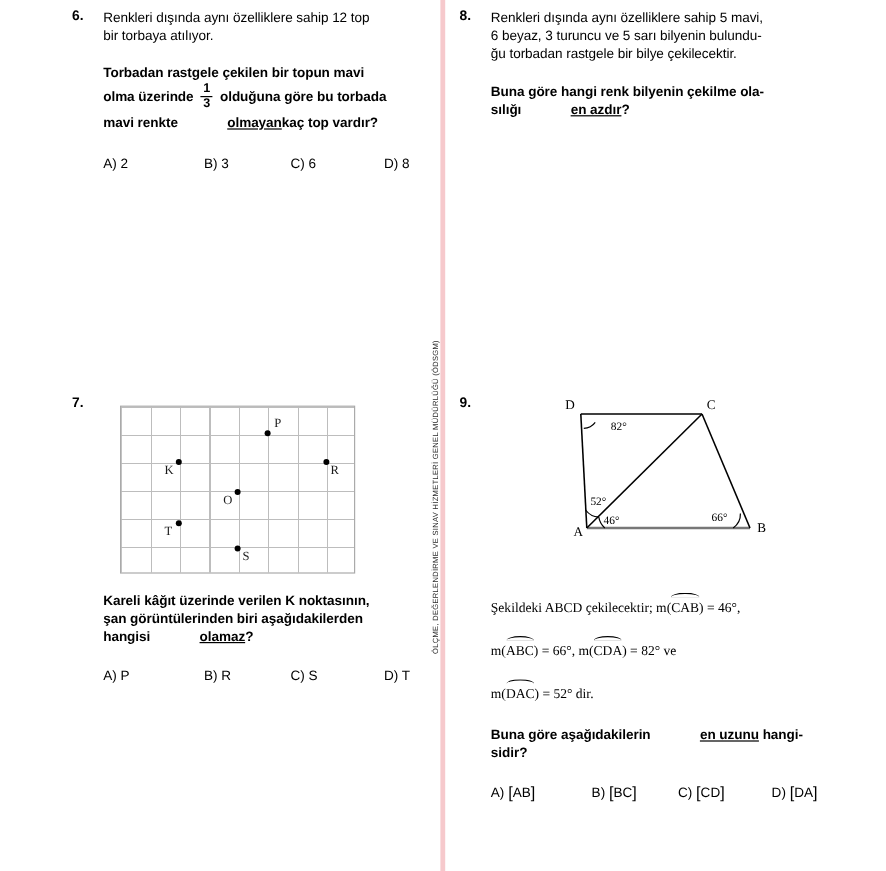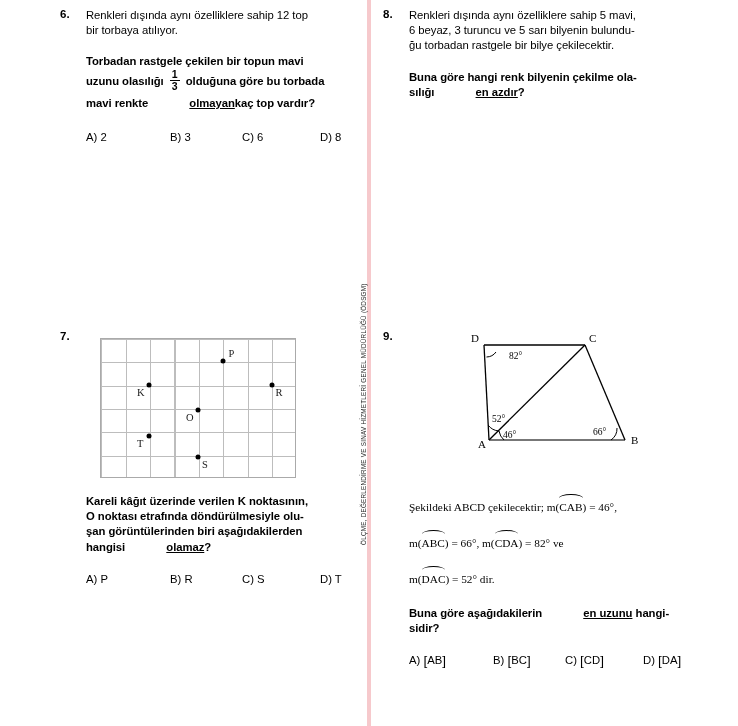--- a/index.html
+++ b/index.html
@@ -161,21 +161,21 @@
     <div class="qnum">6.</div>
     <div class="qbody">
       <div class="stem">
         <div>Renkleri dışında aynı özelliklere sahip 12 top</div>
         <div>bir torbaya atılıyor.</div>
       </div>
       <div class="spacer-md"></div>
       <div class="stem bold">
         <div>Torbadan rastgele çekilen bir topun mavi</div>
         <div style="line-height:22px;">
-          <span>uzunu olasılığı</span>
+          <span>olma üzerinde</span>
           <span class="frac">
             <span class="num">1</span>
             <span class="den">3</span>
           </span>
           <span>olduğuna göre bu torbada</span>
         </div>
         <div style="line-height:20px;">
           <span>mavi renkte</span>
           <span class="u">olmayan</span><span>kaç top vardır?</span>
         </div>
@@ -211,21 +211,20 @@
         <div class="pt-label" style="left: 37px; top: 99.986px;">T</div>
         <div class="pt" style="left: 98px; top: 118.983px;"></div>
         <div class="pt-label" style="left: 102px; top: 120.983px;">S</div>
       </div>
   </div>
 
   <div class="q" style="left:60px; top:494px;">
     <div class="qbody" style="margin-left:26px;">
       <div class="stem bold">
         <div>Kareli kâğıt üzerinde verilen K noktasının,</div>
-        <div>O noktası etrafında döndürülmesiyle olu-</div>
         <div>şan görüntülerinden biri aşağıdakilerden</div>
         <div>
           <span>hangisi</span>
           <span class="u">olamaz</span><span>?</span>
         </div>
       </div>
       <div class="spacer-md"></div>
       <div class="opts">
         <div class="opts-row">
           <span class="opt opt-0">A) P</span>

